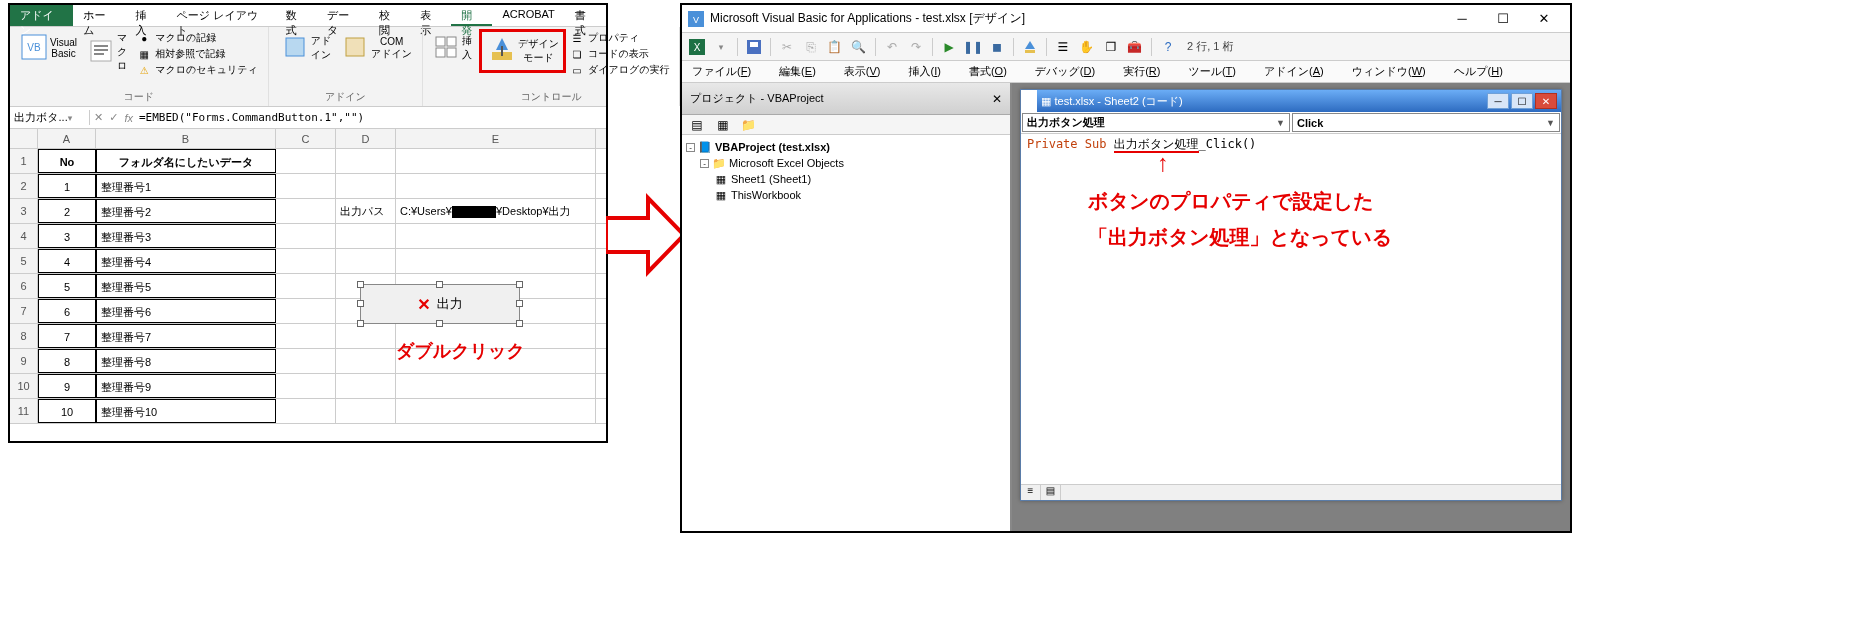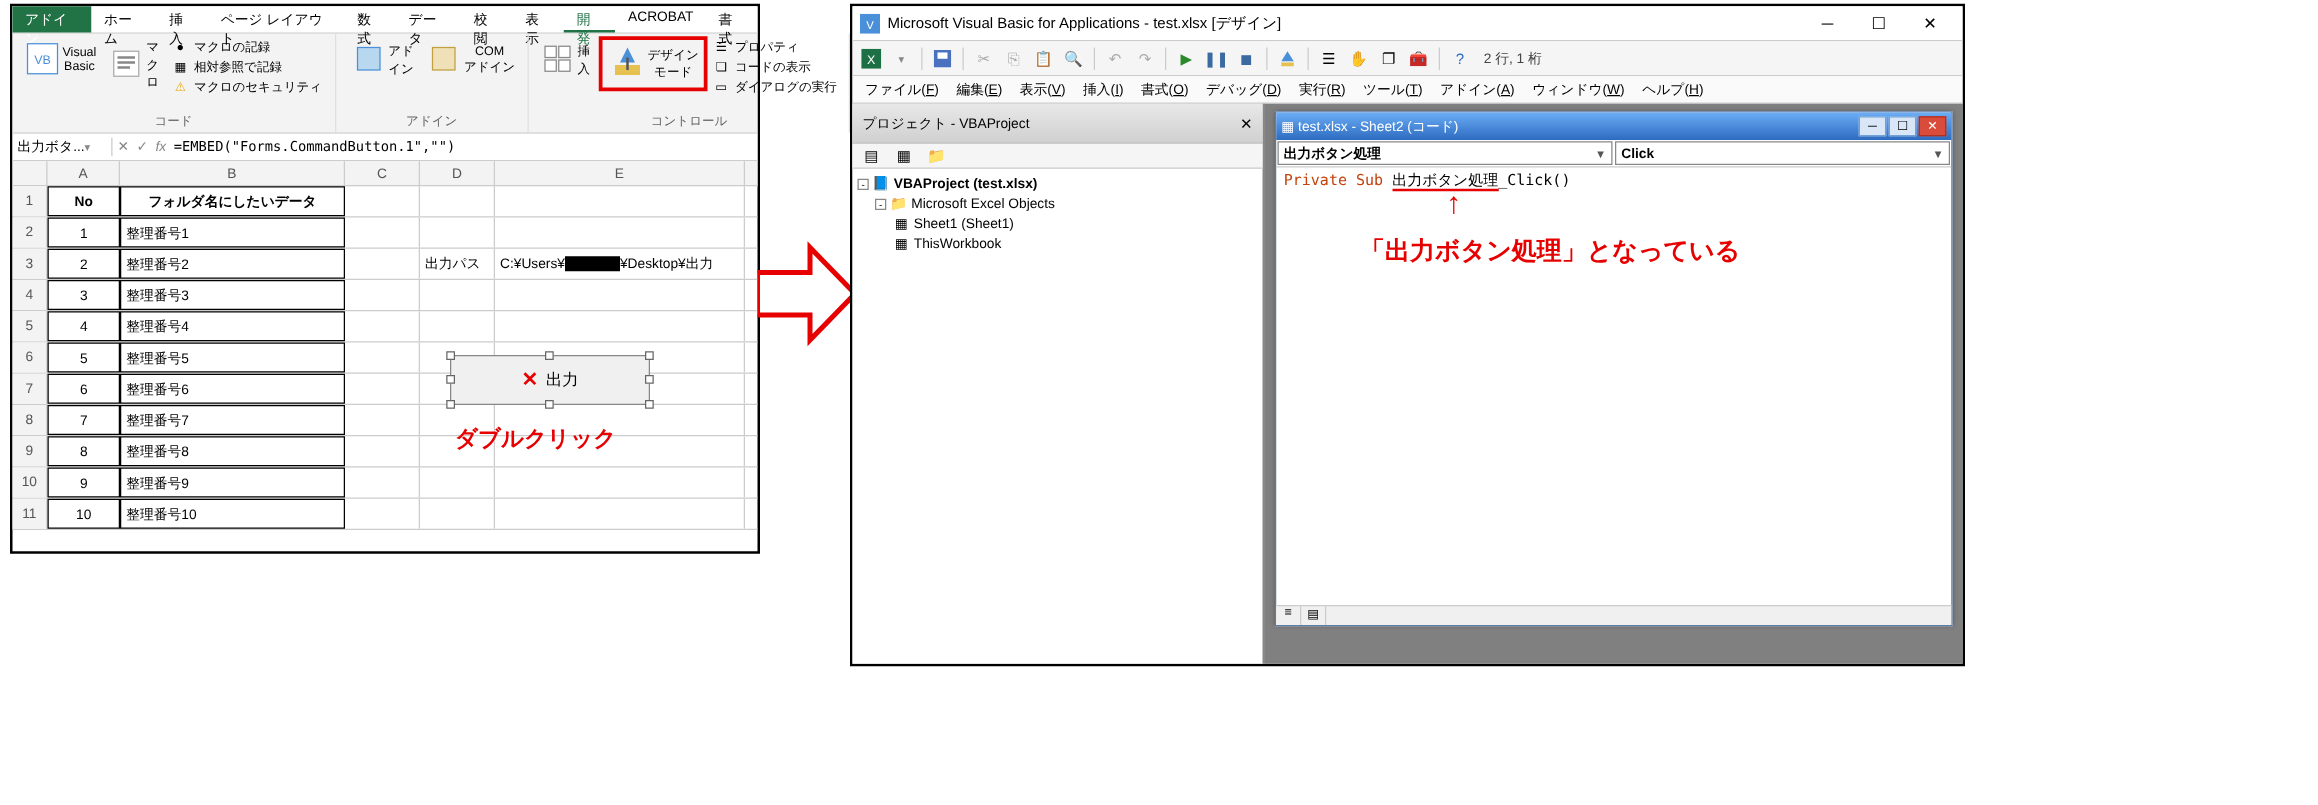--- a/index.html
+++ b/index.html
@@ -44,57 +44,57 @@
 .cell.no-col { text-align: center; }
 
 .embedded-btn { position: absolute; left: 350px; top: 155px; width: 160px; height: 40px; background: #f0f0f0; border: 1px solid #888; display: flex; align-items: center; justify-content: center; gap: 6px; font-size: 13px; }
 .embedded-btn .red-x { color: #e60000; font-weight: bold; font-size: 16px; }
 .handle { position: absolute; width: 7px; height: 7px; background: #fff; border: 1px solid #666; }
 .h-tl { top: -4px; left: -4px; } .h-tr { top: -4px; right: -4px; }
 .h-bl { bottom: -4px; left: -4px; } .h-br { bottom: -4px; right: -4px; }
 .h-tm { top: -4px; left: 50%; margin-left: -4px; } .h-bm { bottom: -4px; left: 50%; margin-left: -4px; }
 .h-ml { top: 50%; left: -4px; margin-top: -4px; } .h-mr { top: 50%; right: -4px; margin-top: -4px; }
 
-.dbl-click-label { position: absolute; left: 354px; top: 210px; color: #e60000; font-weight: bold; font-size: 18px; }
+.dbl-click-label { position: absolute; left: 386px; top: 210px; color: #e60000; font-weight: bold; font-size: 18px; }
 
 
 .big-arrow { position: absolute; left: 606px; top: 190px; }
 .big-arrow svg { display: block; }
 
 
 .vbe-window { position: absolute; left: 680px; top: 3px; width: 892px; height: 530px; border: 2px solid #000; background: #fff; display: flex; flex-direction: column; }
 .vbe-titlebar { height: 28px; background: #fff; border-bottom: 1px solid #ccc; display: flex; align-items: center; padding: 0 6px; justify-content: space-between; }
 .vbe-title-left { display: flex; align-items: center; gap: 6px; font-size: 12px; }
 .vbe-title-icon { width: 16px; height: 16px; }
 .win-controls { display: flex; gap: 1px; }
 .win-btn { width: 40px; height: 24px; display: flex; align-items: center; justify-content: center; cursor: pointer; font-size: 13px; }
 
 .vbe-toolbar { height: 28px; border-bottom: 1px solid #ccc; display: flex; align-items: center; padding: 0 4px; gap: 2px; background: #f5f5f5; }
 .tb-btn { width: 22px; height: 22px; display: flex; align-items: center; justify-content: center; cursor: pointer; }
 .tb-sep { width: 1px; height: 18px; background: #ccc; margin: 0 3px; }
 .tb-status { margin-left: 6px; font-size: 11px; color: #444; }
 
-.vbe-menubar { height: 22px; border-bottom: 1px solid #ccc; display: flex; align-items: center; padding: 0 4px; gap: 2px; font-size: 11px; background: #fafafa; }
+.vbe-menubar { height: 22px; border-bottom: 1px solid #ccc; display: flex; align-items: center; padding: 0 4px; gap: 16px; font-size: 11px; background: #fafafa; }
 .menu-item { padding: 2px 6px; cursor: pointer; }
 .menu-item u { text-decoration: underline; }
 
 .vbe-body { flex: 1; display: flex; position: relative; background: #808080; }
 
 .project-pane { width: 330px; background: #fff; border-right: 2px solid #888; display: flex; flex-direction: column; }
 .pane-title { height: 32px; background: linear-gradient(#e8e8e8,#d0d0d0); border-bottom: 1px solid #aaa; font-size: 11px; padding: 0 8px; display: flex; align-items: center; justify-content: space-between; }
 .pane-close { cursor: pointer; font-size: 12px; }
 .pane-toolbar { height: 20px; border-bottom: 1px solid #ccc; display: flex; align-items: center; gap: 4px; padding: 0 4px; background: #f5f5f5; }
 .tree { padding: 4px; font-size: 11px; line-height: 16px; }
 .tree-item { display: flex; align-items: center; gap: 3px; }
 .tree-indent-1 { padding-left: 14px; } .tree-indent-2 { padding-left: 28px; }
 .tree-toggle { width: 9px; height: 9px; border: 1px solid #888; font-size: 8px; line-height: 7px; text-align: center; background: #fff; }
 .node-icon { width: 14px; height: 14px; display: inline-flex; align-items: center; justify-content: center; }
 
 .code-window { position: absolute; left: 338px; top: 6px; right: 8px; bottom: 30px; background: #fff; border: 1px solid #5a7ca8; display: flex; flex-direction: column; box-shadow: 0 0 4px rgba(0,0,0,.3); }
-.code-title { height: 22px; background: linear-gradient(#6badf6,#2d6bc0); color: #fff; display: flex; align-items: center; justify-content: space-between; padding: 0 4px; font-size: 11px; }
+.code-title { height: 22px; background: linear-gradient(#6badf6,#2d6bc0); color: #fff; display: flex; align-items: center; justify-content: space-between; padding: 0 4px; font-size: 11px; margin-left: 16px; }
 .code-win-btns { display: flex; gap: 2px; }
 .code-win-btn { width: 22px; height: 16px; background: #d9e6f7; border: 1px solid #6fa0d8; font-size: 10px; display: flex; align-items: center; justify-content: center; cursor: pointer; color: #000; }
 .code-win-btn.cls { background: #d94b3b; color: #fff; border-color: #b03020; }
 .code-dropdowns { height: 22px; display: flex; border-bottom: 1px solid #ccc; }
 .code-dd { flex: 1; border: 1px solid #888; margin: 1px; font-size: 11px; padding: 1px 4px; display: flex; align-items: center; justify-content: space-between; background: #fff; }
 .dd-arrow { font-size: 9px; color: #555; }
 .code-body { flex: 1; padding: 2px 6px; font-family: "MS Gothic", Consolas, monospace; font-size: 12px; line-height: 16px; position: relative; overflow: hidden; }
 .kw { color: #c2410c; }
 .underline-red { border-bottom: 2px solid #e60000; }
 .code-footer { height: 16px; border-top: 1px solid #ccc; display: flex; background: #f0f0f0; }
@@ -530,16 +530,17 @@
         <div>&nbsp;</div>
       </div>
       <div class="code-footer">
         <div class="view-btn">≡</div>
         <div class="view-btn">▤</div>
       </div>
     </div>
 
     <div class="vbe-annot-arrow">↑</div>
     <div class="vbe-annotation">
+      <div>ボタンのプロパティで設定した</div>
       <div>「出力ボタン処理」となっている</div>
     </div>
   </div>
 </div>
 
 </body></html>

